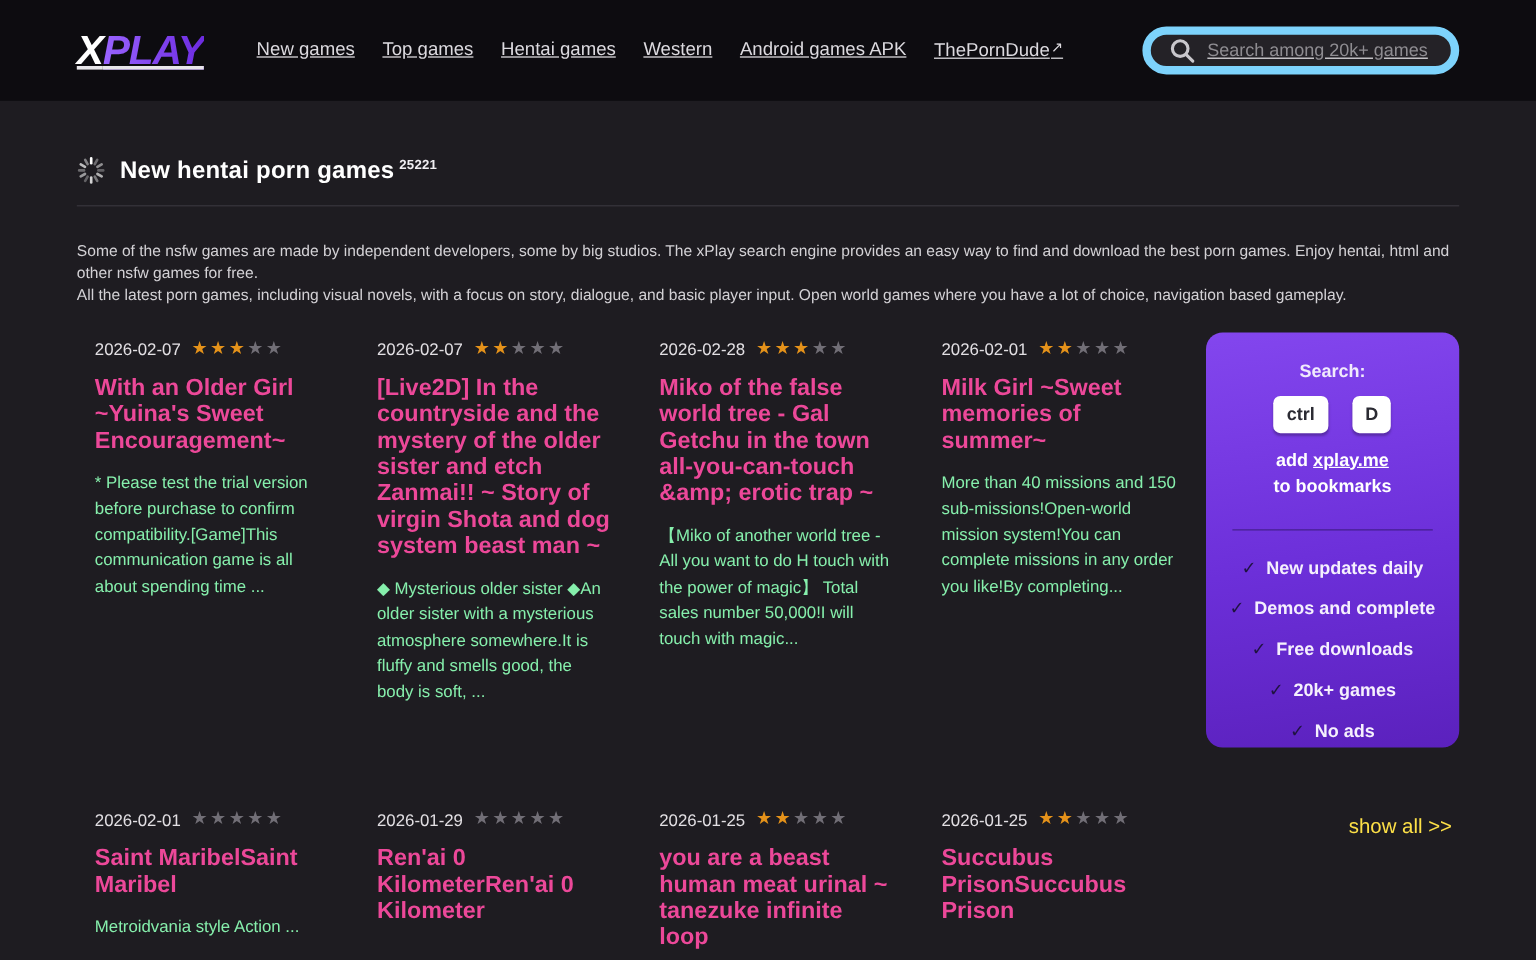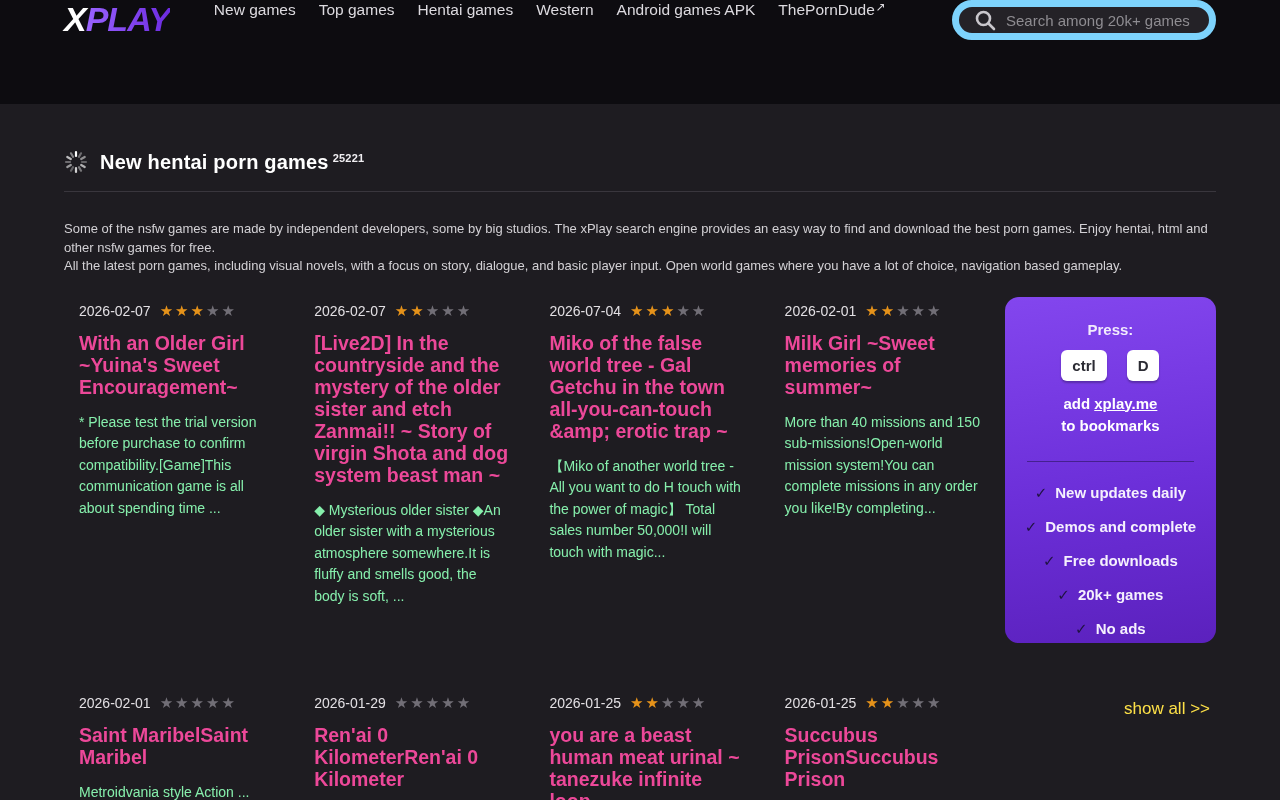--- a/index.html
+++ b/index.html
@@ -4,22 +4,22 @@
 <style>
   * { margin:0; padding:0; box-sizing:border-box; }
   html,body { width:1280px; height:800px; overflow:hidden; }
   body {
     background:#1e1c21;
     font-family:"Liberation Sans","DejaVu Sans",sans-serif;
     color:#e8e6ea;
   }
   
   .header {
-    height:104px; background:#0d0c10;
-    display:flex; align-items:flex-start; padding:0 64px;
+    height:84px; background:#0d0c10;
+    display:flex; align-items:center; padding:0 64px;text-decoration:underline;
   }
   .logo {
     font-size:34px; font-weight:900; font-style:italic;
     letter-spacing:-1px; text-decoration:none; cursor:pointer; white-space:nowrap;
   }
   .logo .lx { color:#ffffff; }
   .logo .lplay {
     background:linear-gradient(90deg,#9a63ff 0%,#6c2be0 100%);
     -webkit-background-clip:text; background-clip:text; color:transparent;
   }
@@ -154,37 +154,37 @@
     <div class="card" style="grid-row:1">
       <div class="card-meta">
           <span>2026-02-07</span>
           <span class="stars"><span class="star filled">★</span><span class="star filled">★</span><span class="star">★</span><span class="star">★</span><span class="star">★</span></span>
         </div>
       <div class="card-title">[Live2D] In the countryside and the mystery of the older sister and etch Zanmai!! ~ Story of virgin Shota and dog system beast man ~</div>
       <div class="card-desc">◆ Mysterious older sister ◆An older sister with a mysterious atmosphere somewhere.It is fluffy and smells good, the body is soft, ...</div>
     </div>
     <div class="card" style="grid-row:1">
       <div class="card-meta">
-          <span>2026-07-04</span>
+          <span>2026-02-28</span>
           <span class="stars"><span class="star filled">★</span><span class="star filled">★</span><span class="star filled">★</span><span class="star">★</span><span class="star">★</span></span>
         </div>
       <div class="card-title">Miko of the false world tree - Gal Getchu in the town all-you-can-touch &amp;amp; erotic trap ~</div>
       <div class="card-desc">【Miko of another world tree - All you want to do H touch with the power of magic】 Total sales number 50,000!I will touch with magic...</div>
     </div>
     <div class="card" style="grid-row:1">
       <div class="card-meta">
           <span>2026-02-01</span>
           <span class="stars"><span class="star filled">★</span><span class="star filled">★</span><span class="star">★</span><span class="star">★</span><span class="star">★</span></span>
         </div>
       <div class="card-title">Milk Girl ~Sweet memories of summer~</div>
       <div class="card-desc">More than 40 missions and 150 sub-missions!Open-world mission system!You can complete missions in any order you like!By completing...</div>
     </div>
 
     <div class="promo">
-      <div class="promo-press">Press:</div>
+      <div class="promo-press">Search:</div>
       <div class="promo-keys">
         <span class="key">ctrl</span>
         <span class="key">D</span>
       </div>
       <div class="promo-add"><span>add</span> <a>xplay.me</a></div>
       <div class="promo-bookmarks">to bookmarks</div>
       <div class="promo-rule"></div>
       <ul class="promo-list">
         <li><span class="check">✓</span><span>New updates daily</span></li>
         <li><span class="check">✓</span><span>Demos and complete</span></li>

